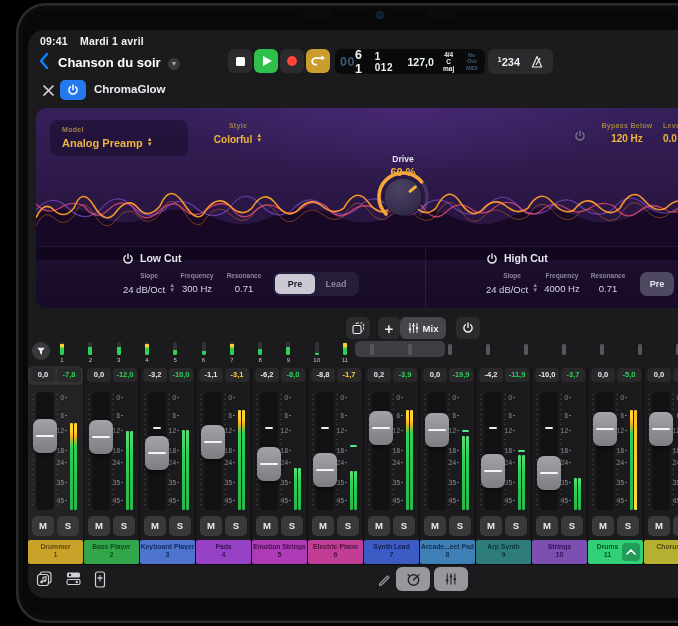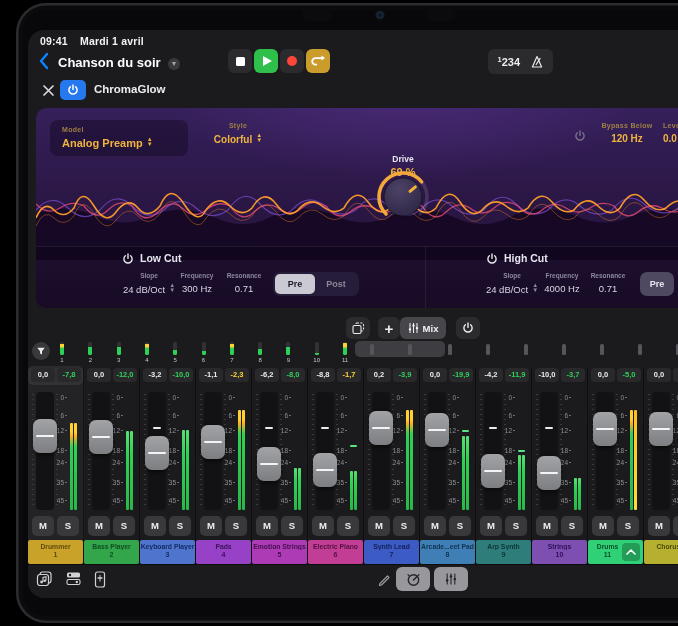--- a/index.html
+++ b/index.html
@@ -171,20 +171,34 @@
       </div>
     <div class="tbtn" style="left:252px;">
         <div class="dot"></div>
       </div>
     <div class="tbtn cycle" style="left:278px;">
       <svg width="15" height="12" viewBox="0 0 15 12">
         <path d="M10.5 0.5 L14 3 L10.5 5.5 V4 H4.5 A2.4 2.4 0 0 0 4.5 8.8 H6 V10.6 H4.5 A4.2 4.2 0 0 1 4.5 2.2 H10.5 Z" fill="#fff"></path>
       </svg>
     </div>
 
+    <div class="lcd">
+      <span class="big dim">00</span>
+      <span class="big">6 1</span>
+      <span class="med">1 012</span>
+      <span class="tempo">127,0</span>
+      <span class="sig">
+        <span>4/4</span><br>
+        <span>C maj</span>
+      </span>
+      <span class="midi dim">
+        <span>No Out</span><br>
+        <span>MIDI</span>
+      </span>
+    </div>
 
     <div class="countgrp">
       <span class="countin"><span class="sup">1</span><span>234</span></span>
       <svg width="14" height="14" viewBox="0 0 14 14">
         <path d="M7 1.6 L11.6 12 H2.4 Z" fill="none" stroke="#e8e8ec" stroke-width="1.2" stroke-linejoin="round"></path>
         <path d="M6.2 9.5 L10 3.4" stroke="#e8e8ec" stroke-width="1.2" stroke-linecap="round"></path>
       </svg>
     </div>
 
     <div class="closex">
@@ -263,21 +277,21 @@
       <div class="param" style="left:129px;">
         <div class="pl">Frequency</div>
         <div class="pv">300 Hz</div>
       </div>
       <div class="param" style="left:176px;">
         <div class="pl">Resonance</div>
         <div class="pv">0.71</div>
       </div>
       <div class="seg" style="left:237px;">
         <div class="on">Pre</div>
-        <div class="off">Post</div>
+        <div class="off">Lead</div>
       </div>
 
       <svg class="cutpwr" style="left:450px;" viewBox="0 0 12 12">
         <path d="M6 1 V5.4" stroke="#e8e8ec" stroke-width="1.4" stroke-linecap="round"></path>
         <path d="M3.4 2.8 A4.1 4.1 0 1 0 8.6 2.8" fill="none" stroke="#e8e8ec" stroke-width="1.4" stroke-linecap="round"></path>
       </svg>
       <div class="cuttitle" style="left:468px;text-align:right;">High Cut</div>
       <div class="param" style="left:444px;">
         <div class="pl">Slope</div>
         <div class="pv"><span>24 dB/Oct</span><span class="updown" style="color:#8d87a0;">▲<br>▼</span></div>
@@ -473,21 +487,21 @@
             <div class="msbtn s">S</div>
           </div>
           <div class="plate" style="background: rgb(78, 116, 206); color: rgb(21, 43, 99);">
             <div class="pname">Keyboard Player</div>
             <div class="pnum">3</div>
           </div>
         </div>
         <div class="strip" style="left: 168px;">
           <div class="vrow">
             <div class="pill pan">-1,1</div>
-            <div class="pill vol yellow">-2,3</div>
+            <div class="pill vol yellow">-3,1</div>
           </div>
           <div class="fzone">
             <div class="ftrack"></div>
             <div class="fticks t1"></div>
             <div class="fticks t2"></div>
             <div class="slab" style="top: 4px;">0</div>
             <div class="slab" style="top: 22px;">6</div>
             <div class="slab" style="top: 37px;">12</div>
             <div class="slab" style="top: 57px;">18</div>
             <div class="slab" style="top: 69px;">24</div>

